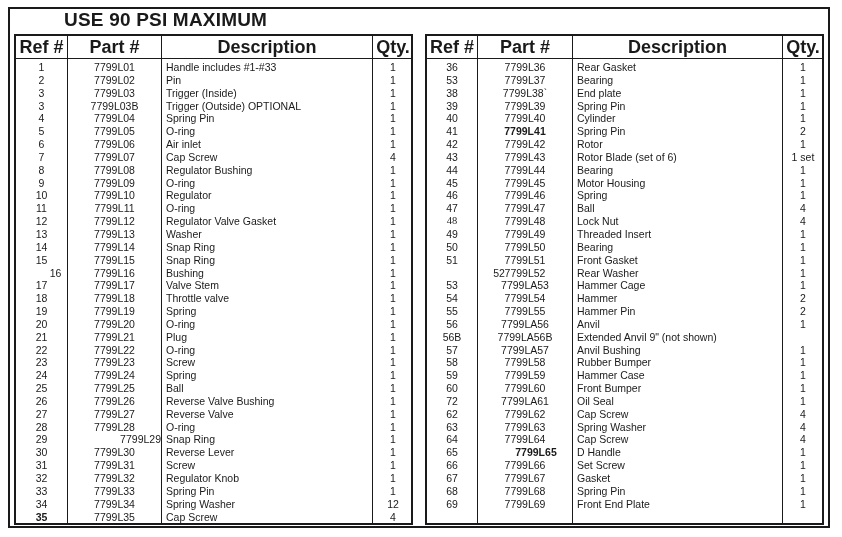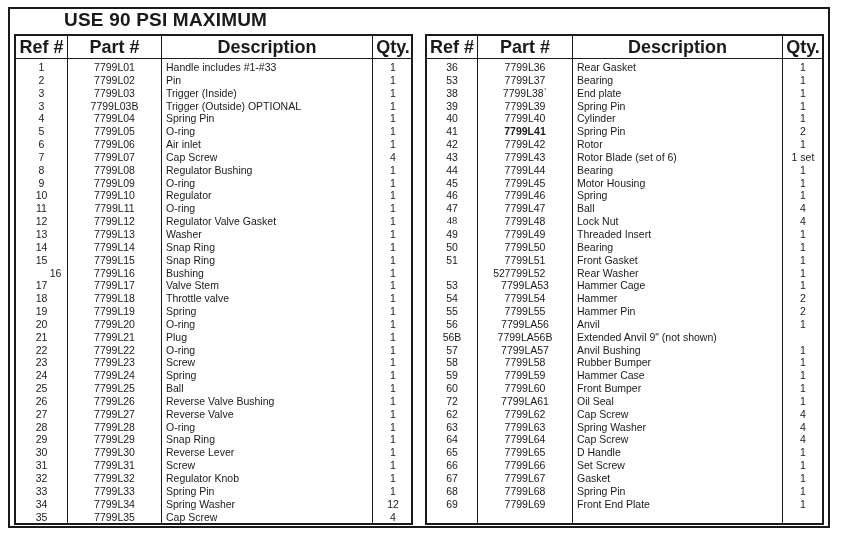--- a/index.html
+++ b/index.html
@@ -210,21 +210,21 @@
         <span class="c-qty" style="left: 357px; width: 40px;">1</span>
       </div>
       <div class="row">
         <span class="c-ref" style="left: 0px; width: 51px;">28</span>
         <span class="c-part" style="left: 52px; width: 93px;">7799L28</span>
         <span class="c-desc" style="left: 146px; width: 205px; padding-left: 4px;">O-ring</span>
         <span class="c-qty" style="left: 357px; width: 40px;">1</span>
       </div>
       <div class="row">
         <span class="c-ref" style="left: 0px; width: 51px;">29</span>
-        <span class="c-part" style="left: 52px; width: 93px;">7799L29</span>
+        <span class="c-part" style="left: 52px; width: 93px; text-align: right;">7799L29</span>
         <span class="c-desc" style="left: 146px; width: 205px; padding-left: 4px;">Snap Ring</span>
         <span class="c-qty" style="left: 357px; width: 40px;">1</span>
       </div>
       <div class="row">
         <span class="c-ref" style="left: 0px; width: 51px;">30</span>
         <span class="c-part" style="left: 52px; width: 93px;">7799L30</span>
         <span class="c-desc" style="left: 146px; width: 205px; padding-left: 4px;">Reverse Lever</span>
         <span class="c-qty" style="left: 357px; width: 40px;">1</span>
       </div>
       <div class="row">
@@ -245,21 +245,21 @@
         <span class="c-desc" style="left: 146px; width: 205px; padding-left: 4px;">Spring Pin</span>
         <span class="c-qty" style="left: 357px; width: 40px;">1</span>
       </div>
       <div class="row">
         <span class="c-ref" style="left: 0px; width: 51px;">34</span>
         <span class="c-part" style="left: 52px; width: 93px;">7799L34</span>
         <span class="c-desc" style="left: 146px; width: 205px; padding-left: 4px;">Spring Washer</span>
         <span class="c-qty" style="left: 357px; width: 40px;">12</span>
       </div>
       <div class="row">
-        <span class="c-ref" style="left: 0px; width: 51px;">35</span>
+        <span class="c-ref" style="left: 0px; width: 51px; font-weight: bold;">35</span>
         <span class="c-part" style="left: 52px; width: 93px;">7799L35</span>
         <span class="c-desc" style="left: 146px; width: 205px; padding-left: 4px;">Cap Screw</span>
         <span class="c-qty" style="left: 357px; width: 40px;">4</span>
       </div>
     </div>
 </div>
 
 <div class="tbl right">
   <div class="vline" style="left:50px"></div>
   <div class="vline" style="left:145px"></div>
@@ -445,21 +445,21 @@
         <span class="c-qty" style="left: 356px; width: 40px;">4</span>
       </div>
       <div class="row">
         <span class="c-ref" style="left: 0px; width: 50px;">64</span>
         <span class="c-part" style="left: 51px; width: 94px;">7799L64</span>
         <span class="c-desc" style="left: 146px; width: 205px; padding-left: 4px;">Cap Screw</span>
         <span class="c-qty" style="left: 356px; width: 40px;">4</span>
       </div>
       <div class="row">
         <span class="c-ref" style="left: 0px; width: 50px;">65</span>
-        <span class="c-part" style="left: 51px; width: 94px;">7799L65</span>
+        <span class="c-part" style="left: 62px; width: 94px; font-weight: bold;">7799L65</span>
         <span class="c-desc" style="left: 146px; width: 205px; padding-left: 4px;">D Handle</span>
         <span class="c-qty" style="left: 356px; width: 40px;">1</span>
       </div>
       <div class="row">
         <span class="c-ref" style="left: 0px; width: 50px;">66</span>
         <span class="c-part" style="left: 51px; width: 94px;">7799L66</span>
         <span class="c-desc" style="left: 146px; width: 205px; padding-left: 4px;">Set Screw</span>
         <span class="c-qty" style="left: 356px; width: 40px;">1</span>
       </div>
       <div class="row">

